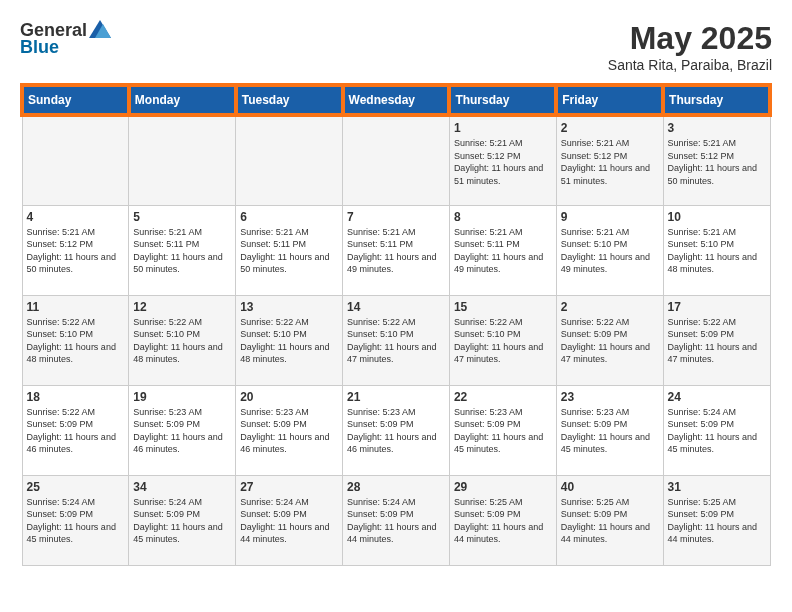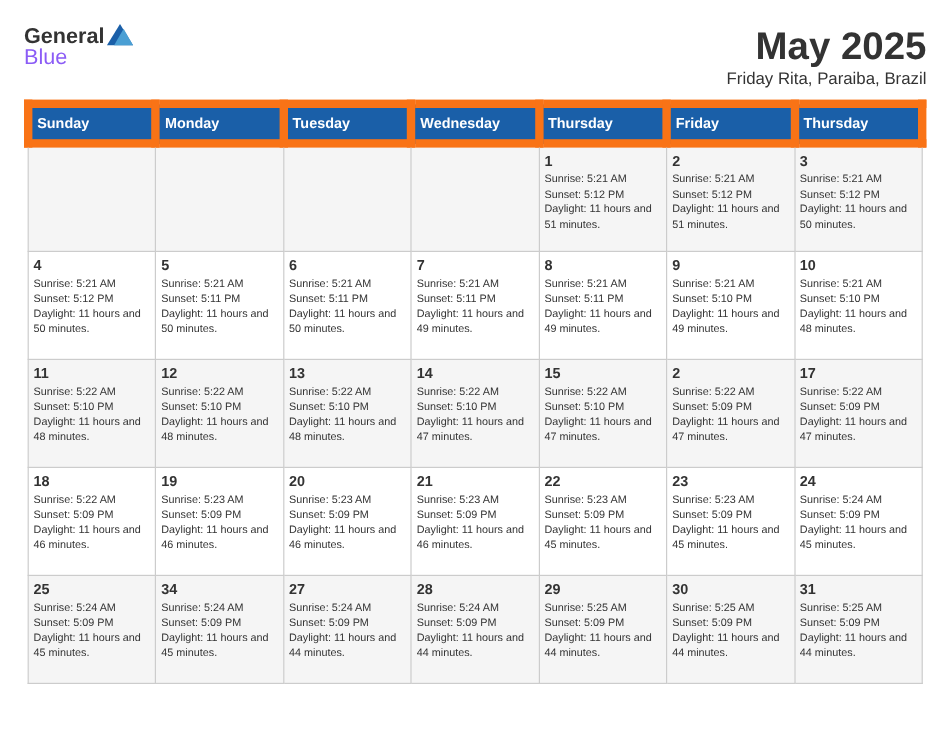--- a/index.html
+++ b/index.html
@@ -21,22 +21,22 @@
       align-items: center;
       gap: 0;
     }
     .logo-text-general {
       font-size: 18px;
       font-weight: bold;
       color: #333;
     }
     .logo-text-blue {
       font-size: 18px;
-      font-weight: normal;
-      color: #8b5cf6;
+      font-weight: bold;
+      color: #0369a1;
     }
     .title-area {
       text-align: right;
     }
     .calendar-title {
       font-size: 32px;
       font-weight: bold;
       color: #333;
     }
     .calendar-subtitle {
@@ -48,21 +48,21 @@
       border-collapse: collapse;
       table-layout: fixed;
     }
     thead tr th {
       background-color: #1a5fa8;
       color: #fff;
       font-size: 12px;
       font-weight: bold;
       padding: 6px 4px;
       text-align: left;
-      border: 7px solid #f97316;
+      border: 4px solid #f97316;
     }
     tbody tr td {
       vertical-align: top;
       border: 1px solid #ccc;
       padding: 4px 4px;
       font-size: 9.5px;
       color: #333;
       background: #fff;
       min-height: 80px;
       height: 90px;
@@ -100,21 +100,21 @@
         <svg width="22" height="18" viewBox="0 0 22 18" style="margin-left:2px;margin-top:-4px;">
           <polygon points="0,18 11,0 22,18" fill="#1a5fa8"></polygon>
           <polygon points="6,18 14,4 22,18" fill="#4a9fd4"></polygon>
         </svg>
       </div>
       <span class="logo-text-blue" style="margin-top:-4px;">Blue</span>
     </div>
   </div>
   <div class="title-area">
     <div class="calendar-title">May 2025</div>
-    <div class="calendar-subtitle">Friday Rita, Paraiba, Brazil</div>
+    <div class="calendar-subtitle">Santa Rita, Paraiba, Brazil</div>
   </div>
 </div>
 
 <table>
   <thead>
     <tr>
       <th>Sunday</th>
       <th>Monday</th>
       <th>Tuesday</th>
       <th>Wednesday</th>
@@ -305,21 +305,21 @@
 Sunset: 5:09 PM
 Daylight: 11 hours and 44 minutes.</div>
         </td>
         <td>
           <span class="day-num">29</span>
           <div class="day-info" style="white-space: pre-line;">Sunrise: 5:25 AM
 Sunset: 5:09 PM
 Daylight: 11 hours and 44 minutes.</div>
         </td>
         <td>
-          <span class="day-num">30</span>
+          <span class="day-num">40</span>
           <div class="day-info" style="white-space: pre-line;">Sunrise: 5:25 AM
 Sunset: 5:09 PM
 Daylight: 11 hours and 44 minutes.</div>
         </td>
         <td>
           <span class="day-num">31</span>
           <div class="day-info" style="white-space: pre-line;">Sunrise: 5:25 AM
 Sunset: 5:09 PM
 Daylight: 11 hours and 44 minutes.</div>
         </td>

